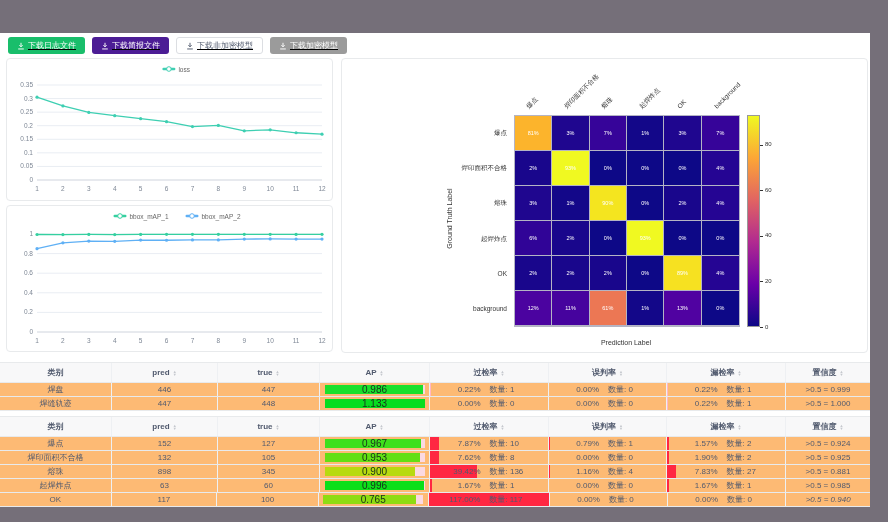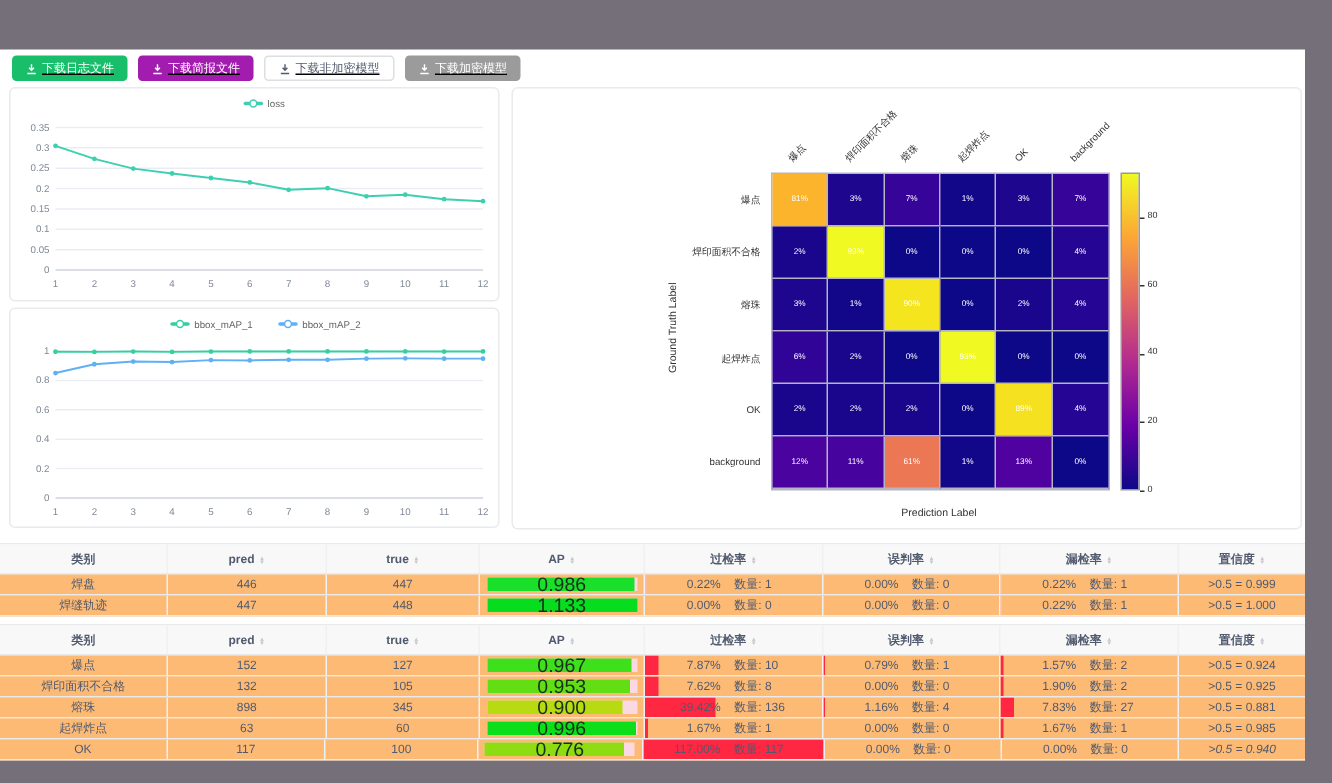--- a/index.html
+++ b/index.html
@@ -4,21 +4,21 @@
 <style>
   html,body{margin:0;padding:0;background:#756f79;}
   .screen{position:relative;width:888px;height:522px;background:#756f79;overflow:hidden;
           font-family:"Liberation Sans","DejaVu Sans",sans-serif;}
   .app{position:absolute;left:0;top:33px;width:870px;height:473px;background:#ffffff;}
   
   .toolbar{position:absolute;left:8px;top:4px;display:flex;gap:7px;text-decoration:underline;}
   .btn{height:17px;border:none;display:inline-flex;align-items:center;gap:3px;font-size:8px;
        padding:0 9px;border-radius:3px;cursor:pointer;font-family:inherit;white-space:nowrap;}
   .btn-0{background:#19be6b;color:#fff;}
-  .btn-1{background:#a21caf;color:#fff;}
+  .btn-1{background:#4c1d95;color:#fff;}
   .btn-2{background:#ffffff;color:#515a6e;border:1px solid #dcdee2;}
   .btn-3{background:#9b9b9b;color:#fff;}
   .dlicon{display:inline-flex;align-items:center;}
   
   .card{position:absolute;background:#fff;border:1px solid #e8eaec;border-radius:4px;box-sizing:border-box;}
   .card1{left:6px;top:25px;width:327px;height:143px;}
   .card2{left:6px;top:172px;width:327px;height:147px;}
   .card3{left:341px;top:25px;width:527px;height:295px;}
   
   .cm-title{position:absolute;left:171px;top:10px;width:226px;text-align:center;
@@ -46,21 +46,21 @@
   .tr.th-row{background:#f8f8f9;height:19px;}
   .td{display:flex;align-items:center;justify-content:center;font-size:8px;color:#515a6e;
       border-right:1px solid #eef0f3;height:100%;box-sizing:border-box;position:relative;overflow:hidden;}
   .td:last-child{border-right:none;}
   .th-row .td{font-weight:bold;}
   .sort{display:inline-flex;flex-direction:column;margin-left:3px;line-height:3px;}
   .sort span{font-size:4px;color:#c5c8ce;}
   .ap-track{position:relative;width:100px;height:9px;background:#fbd9e2;}
   .ap-fill{position:absolute;left:0;top:0;bottom:0;}
   .ap-text{position:absolute;left:0;top:0;right:0;bottom:0;display:flex;align-items:center;
-           justify-content:center;font-size:13px;color:#18301c;}
+           justify-content:center;font-size:10px;color:#18301c;}
   .rate-bar{position:absolute;left:0;top:0;bottom:0;}
   .rate-text{position:relative;display:flex;gap:9px;font-size:8px;align-items:center;}
   .rp{min-width:34px;text-align:right;}
   .rn{min-width:42px;text-align:left;}
 </style>
 </head>
 <body>
 
 <div class="screen">
   <div class="app">
@@ -585,21 +585,21 @@
             </div>
             <div class="td" style="width: 84px;">&gt;0.5 = 0.985</div>
           </div>
           <div class="tr">
             <div class="td" style="width: 112px;">OK</div>
             <div class="td" style="width: 106px;">117</div>
             <div class="td" style="width: 102px;">100</div>
             <div class="td" style="width: 110px;">
               <div class="ap-track" style="background: rgb(251, 217, 226);">
                 <div class="ap-fill" style="width: 92.9%; background: rgb(142, 220, 18);"></div>
-                <div class="ap-text">0.776</div>
+                <div class="ap-text">0.765</div>
               </div>
             </div>
             <div class="td" style="width: 122px;">
               <div class="rate-bar" style="background: rgb(255, 39, 66); width: 100%;"></div>
               <div class="rate-text">
                 <div class="rp">117.00%</div>
                 <div class="rn">数量: 117</div>
               </div>
             </div>
             <div class="td" style="width: 118px;">

